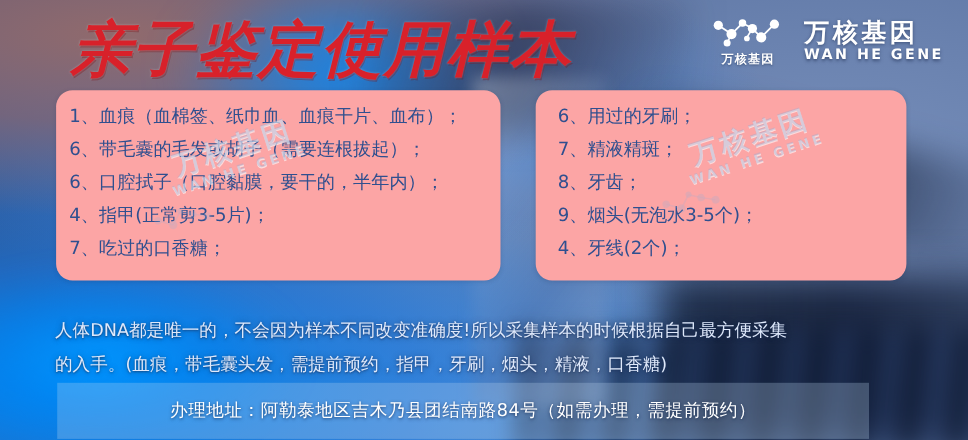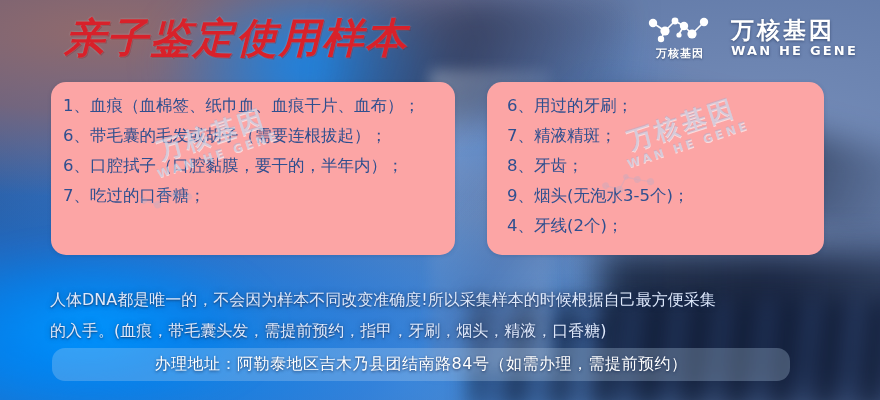--- a/index.html
+++ b/index.html
@@ -54,21 +54,21 @@
   }
   .bg-glass{
     position:absolute;left:430px;top:70px;width:120px;height:300px;
     background:linear-gradient(125deg, rgba(255,255,255,.30) 0%, rgba(220,232,248,.10) 38%, rgba(90,115,165,.35) 62%, rgba(230,240,252,.22) 100%);
     filter:blur(7px);
   }
 
   
   .title{
     position:absolute;left:64px;top:18px;
-    font-size:41px;line-height:1;
+    font-size:55px;line-height:1;
     font-weight:700;font-style:italic;
     color:#d8212a;
     letter-spacing:2px;
     text-shadow:0 0 2px rgba(255,255,255,.35), 1px 1px 0 rgba(120,10,15,.35);
     white-space:nowrap;
   }
   .brand{
     position:absolute;right:22px;top:14px;
     display:flex;align-items:center;gap:16px;
   }
@@ -126,23 +126,23 @@
   
   .note{
     position:absolute;left:50px;top:284px;width:790px;
     color:#dfe9fb;
     font-size:16px;line-height:31px;
     text-shadow:0 1px 2px rgba(25,45,85,.75), 0 0 6px rgba(20,40,80,.45);
   }
 
   
   .addr{
-    position:absolute;left:52px;top:348px;width:738px;height:33px;
+    position:absolute;left:52px;top:348px;width:738px;height:51px;
     background:rgba(190,215,240,.28);
-    display:flex;align-items:center;justify-content:center;border-radius:13px;
+    display:flex;align-items:center;justify-content:center;
   }
   .addr span{
     color:#ffffff;font-size:16px;letter-spacing:.5px;white-space:nowrap;
     text-shadow:0 1px 3px rgba(15,35,75,.8);
   }
 </style>
 </head>
 <body>
 
 <div class="poster">
@@ -187,20 +187,21 @@
       <span class="brand-cn">万核基因</span>
       <span class="brand-en">WAN HE GENE</span>
     </div>
   </div>
 
   <div class="panel" id="panel-left">
     <ol>
       <li>1、血痕（血棉签、纸巾血、血痕干片、血布）；</li>
       <li>6、带毛囊的毛发或胡子（需要连根拔起）；</li>
       <li>6、口腔拭子（口腔黏膜，要干的，半年内）；</li>
+      <li>4、指甲(正常剪3-5片)；</li>
       <li>7、吃过的口香糖；</li>
     </ol>
   </div>
 
   <div class="panel" id="panel-right">
     <ol>
       <li>6、用过的牙刷；</li>
       <li>7、精液精斑；</li>
       <li>8、牙齿；</li>
       <li>9、烟头(无泡水3-5个)；</li>

